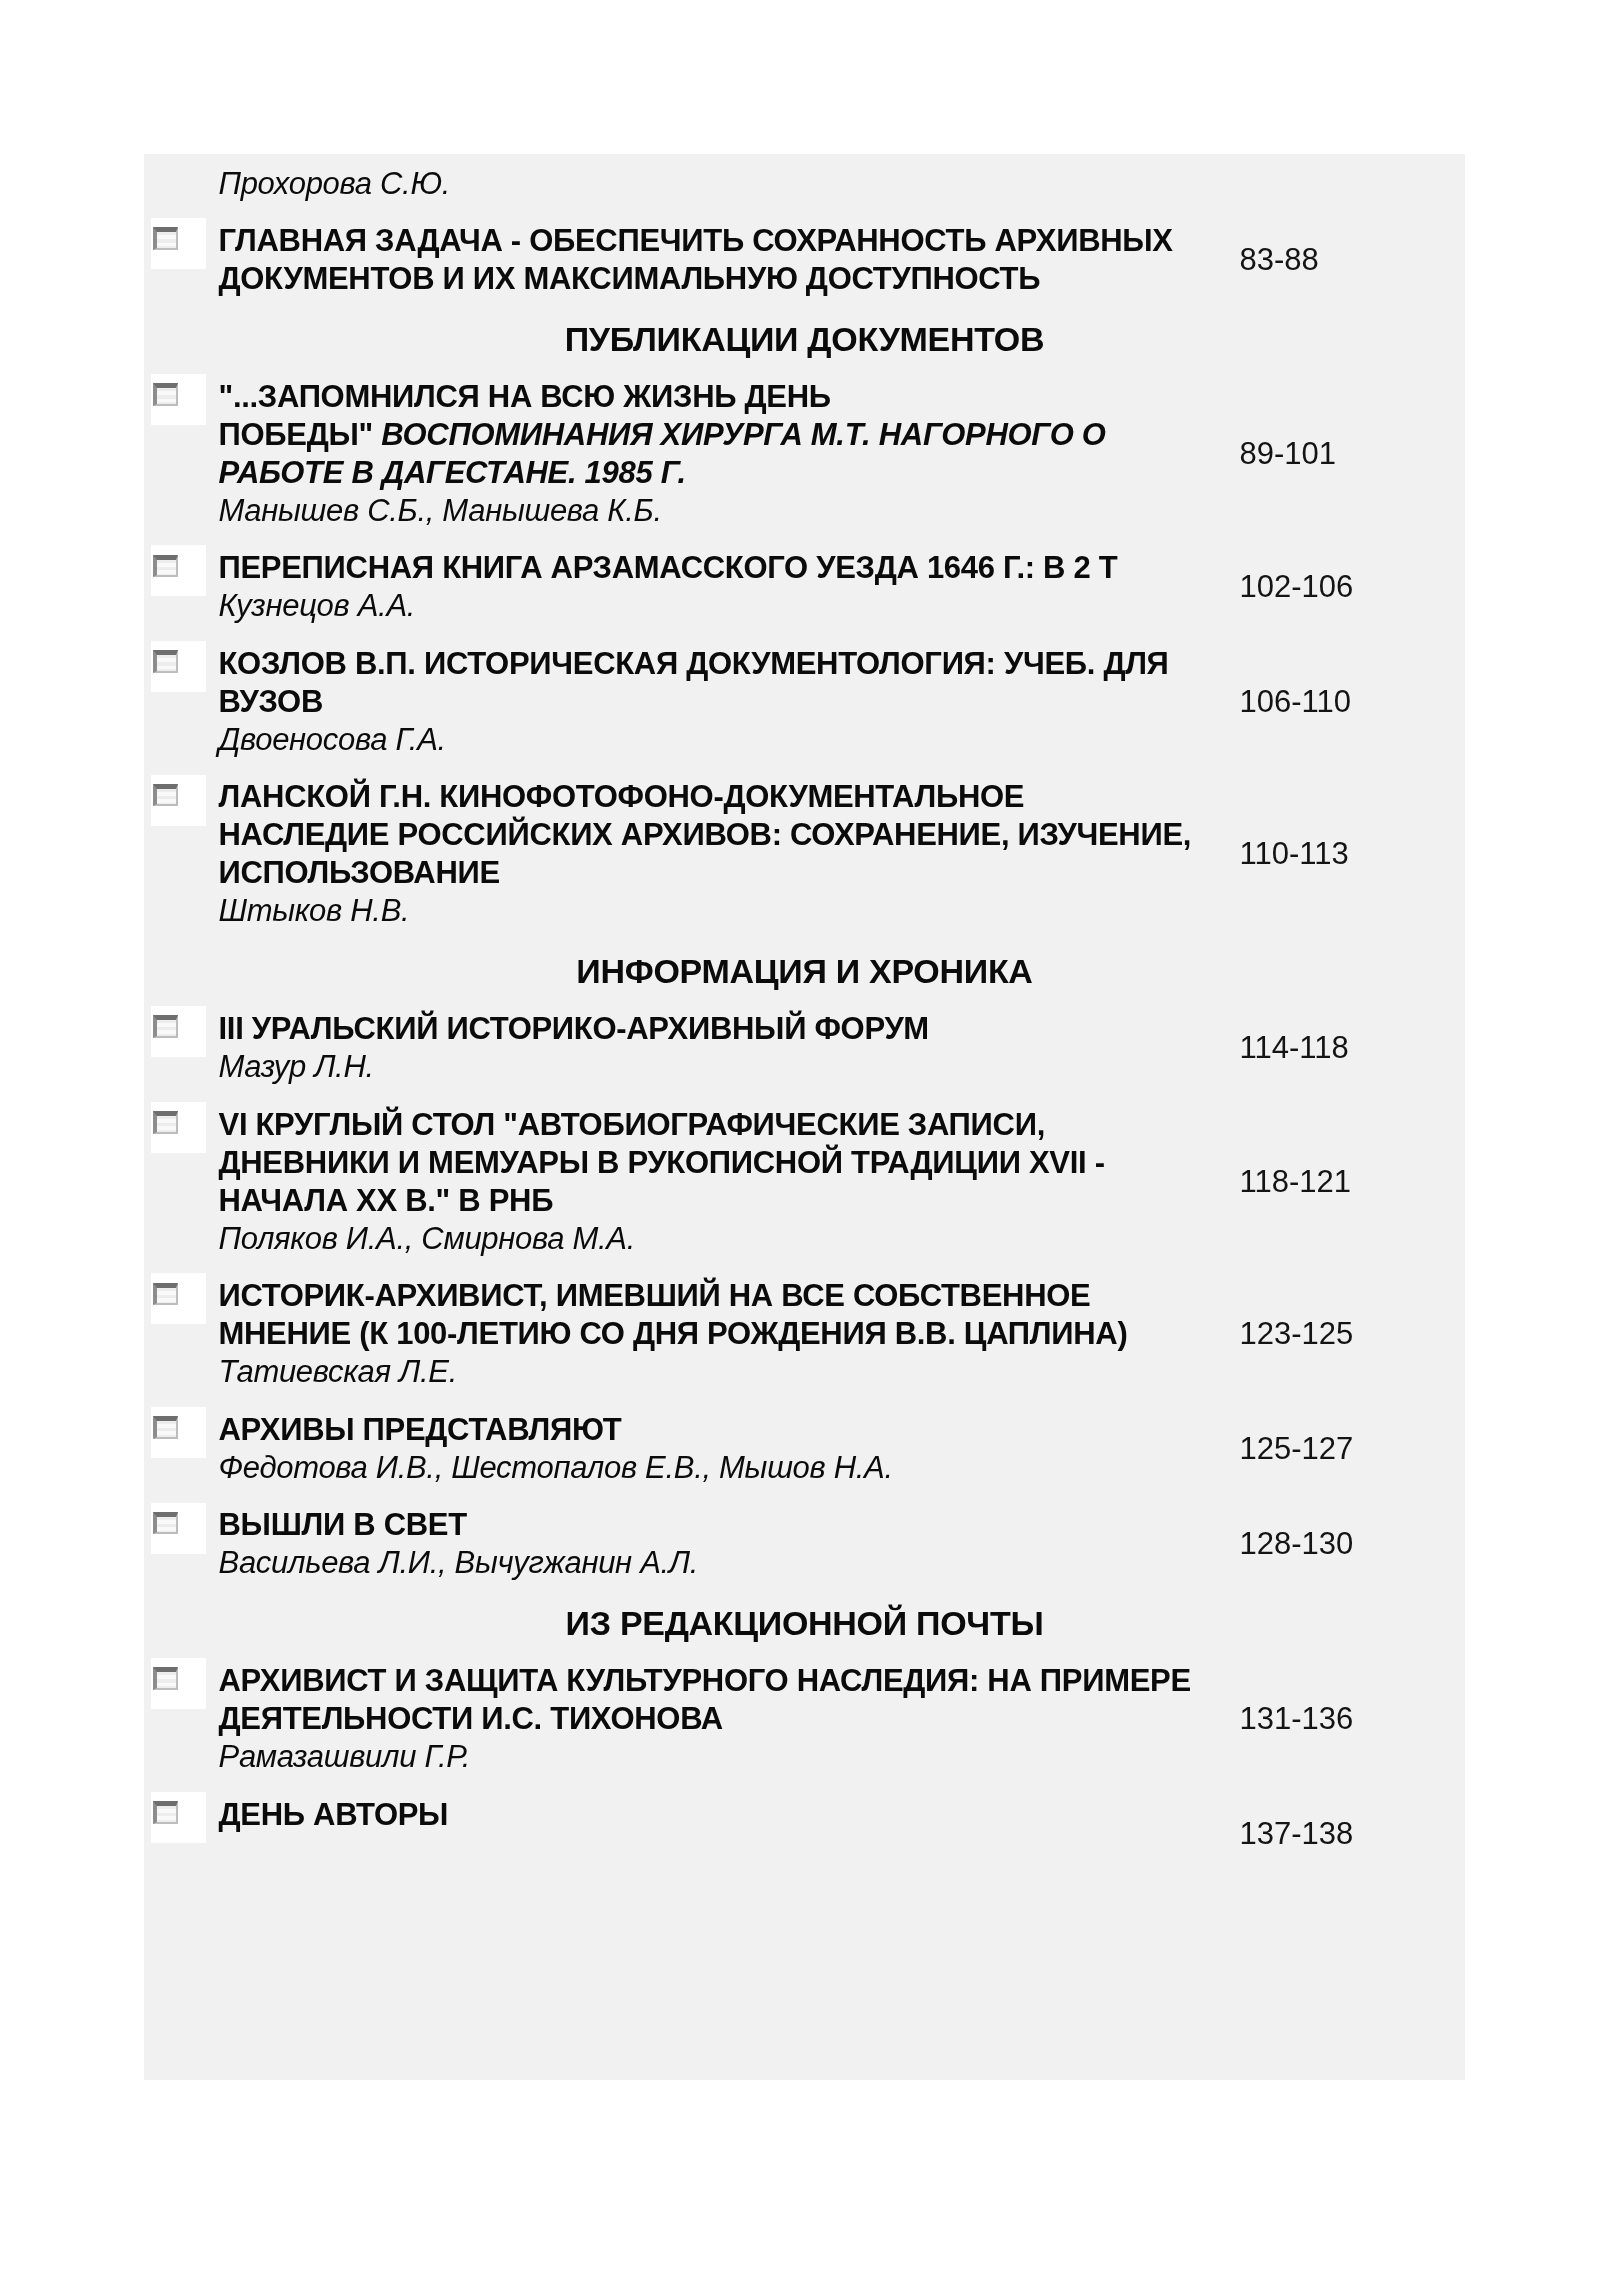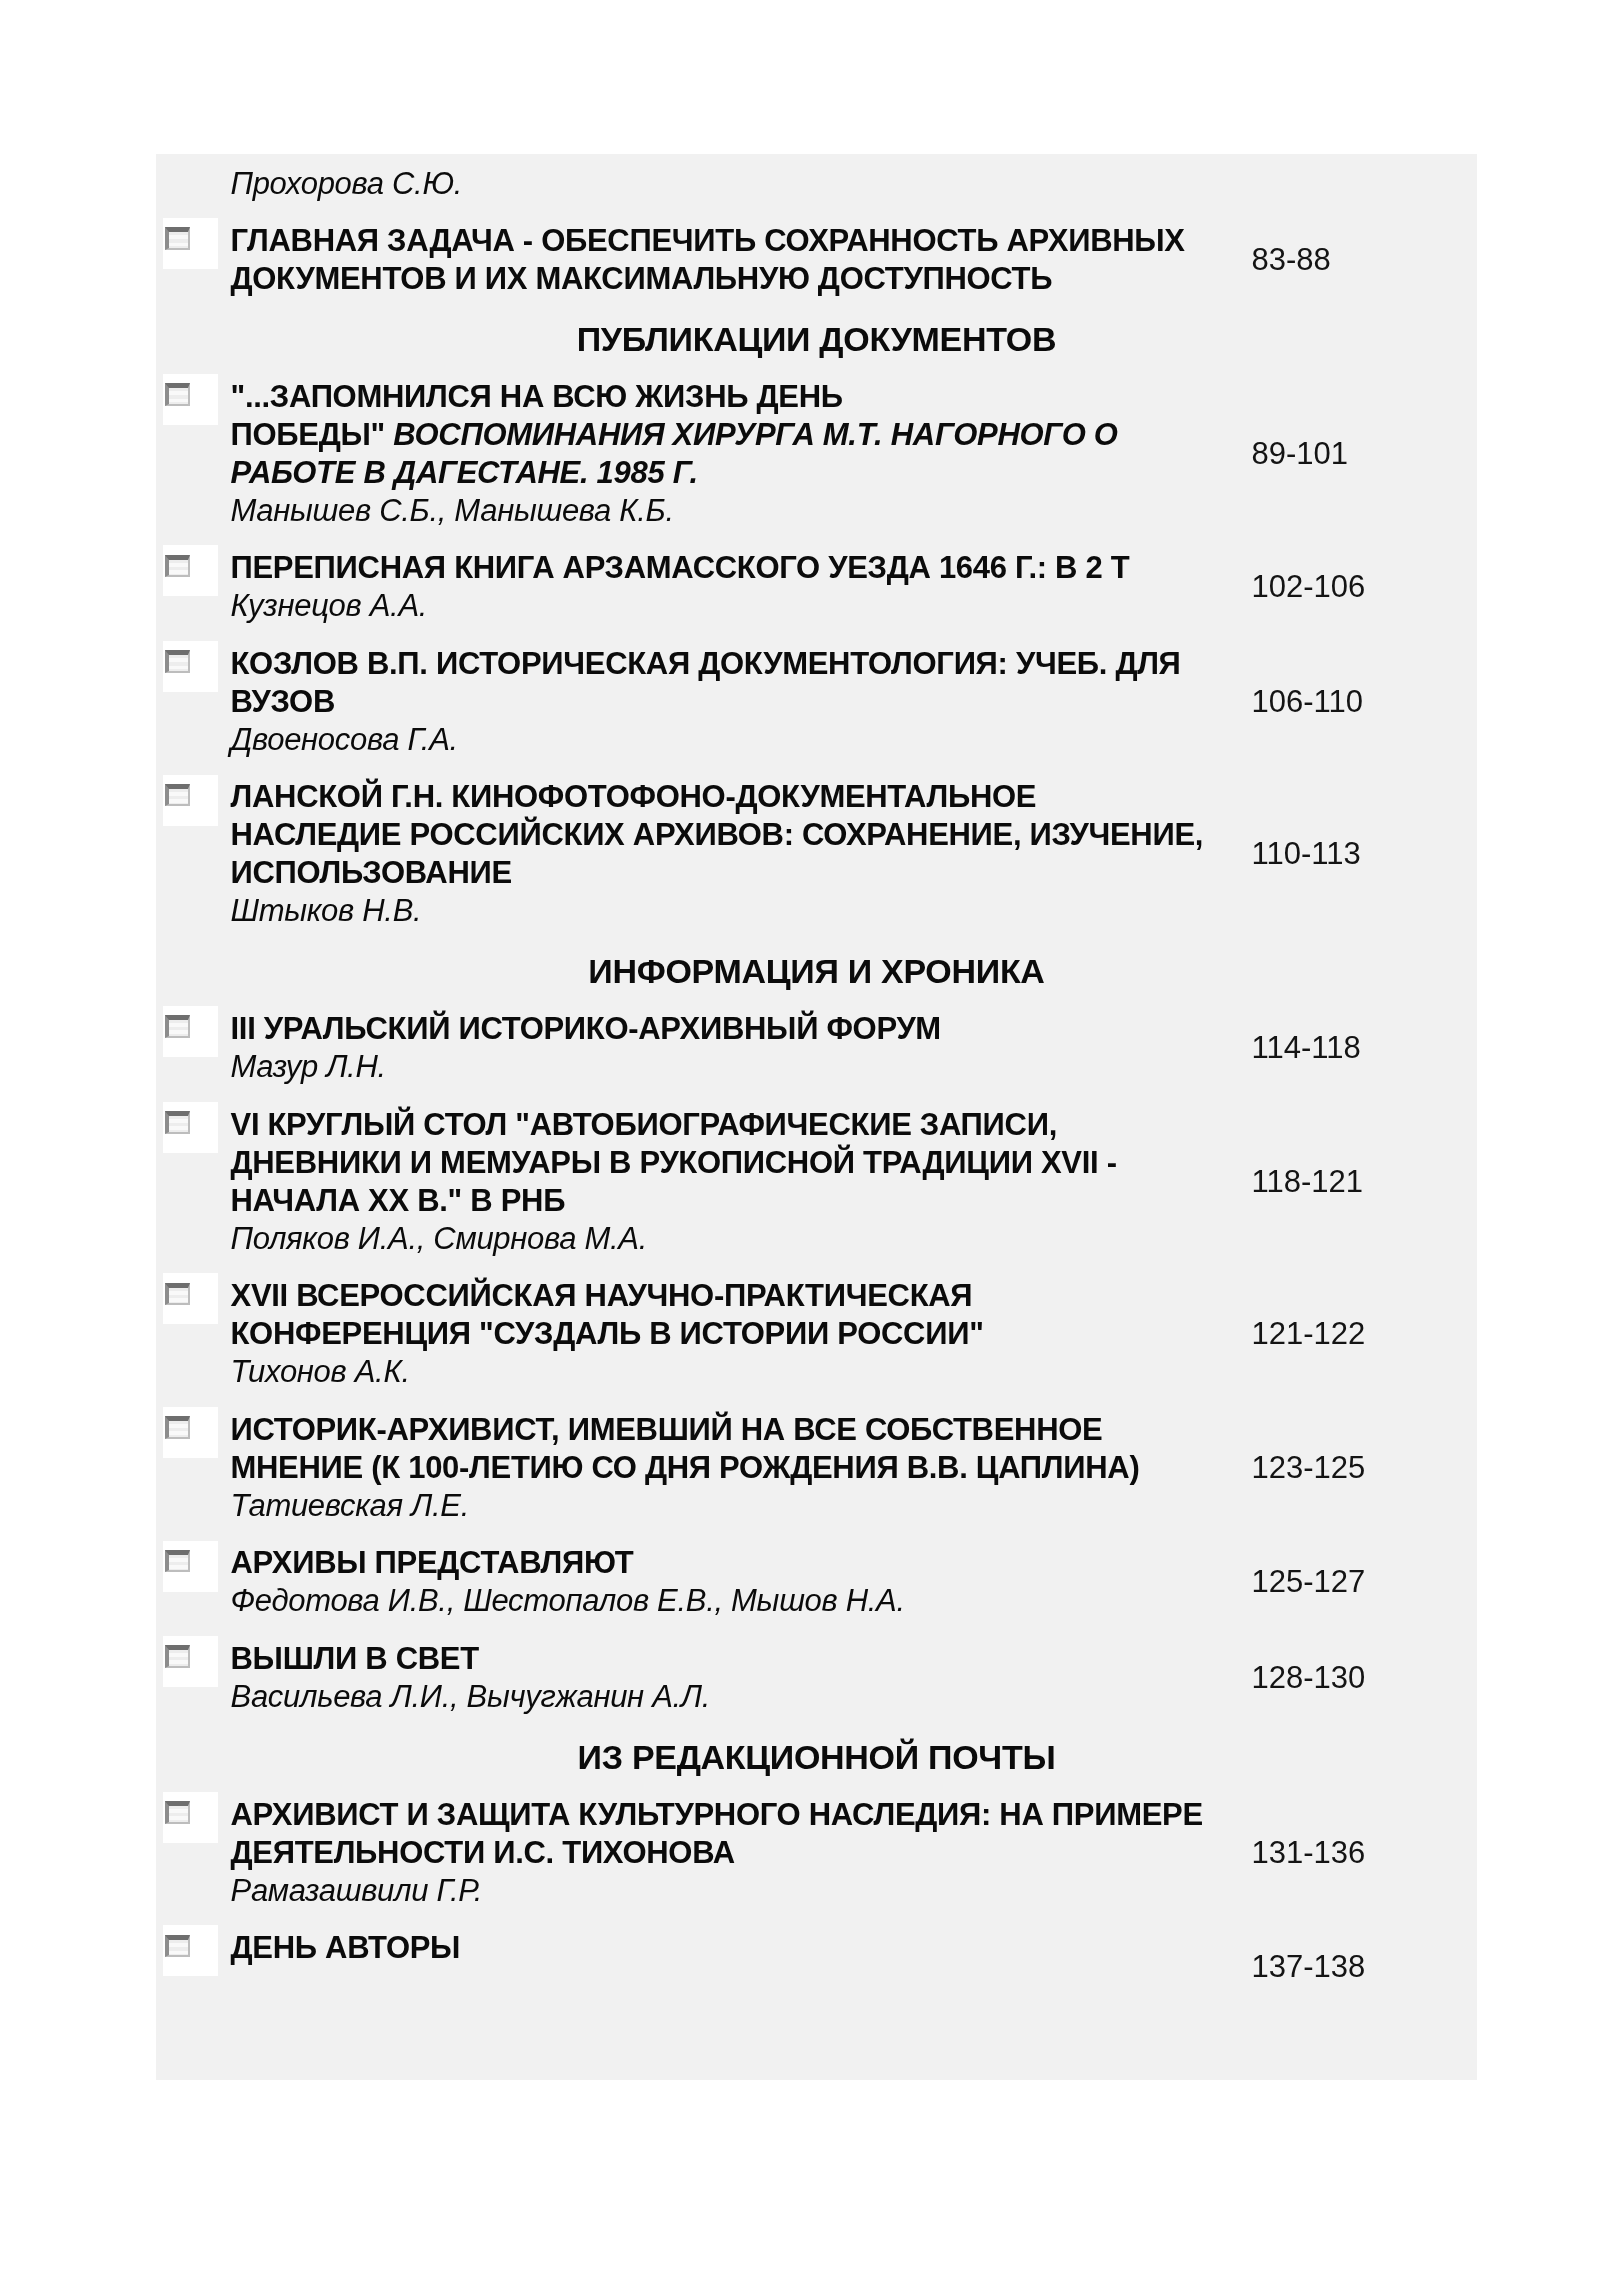--- a/index.html
+++ b/index.html
@@ -3,21 +3,21 @@
 <meta charset="utf-8">
 <style>
   html,body{margin:0;padding:0;}
   body{
     width:1623px;height:2295px;position:relative;
     background:#ffffff;
     font-family:"Liberation Sans", sans-serif;
     color:#0b0b0b;
   }
   .content{
-    position:absolute;left:156px;top:154px;width:1321px;height:1926px;
+    position:absolute;left:144px;top:154px;width:1321px;height:1926px;
     box-sizing:border-box;
     background:#f1f1f1;
     padding:10.5px 92px 26px 6.5px;
     overflow:hidden;
   }
   .item{margin-top:19.6px;}
   .item:first-child{margin-top:0;}
   .row{display:flex;align-items:center;}
   .cb-cell{
     flex:0 0 68px;align-self:flex-start;
@@ -142,30 +142,20 @@
 ДНЕВНИКИ И МЕМУАРЫ В РУКОПИСНОЙ ТРАДИЦИИ XVII -
 НАЧАЛА XX В." В РНБ</span></div><div class="authors">Поляков И.А., Смирнова М.А.</div></div>
       <div class="pages-cell">118-121</div>
     </div>
     <div class="row item">
       <div class="cb-cell">
         <span class="cb-box">
           <span class="cb-icon"></span>
         </span>
       </div>
-      <div class="text-cell"><div class="title"><span class="seg-plain">XVII ВСЕРОССИЙСКАЯ НАУЧНО-ПРАКТИЧЕСКАЯ
-КОНФЕРЕНЦИЯ "СУЗДАЛЬ В ИСТОРИИ РОССИИ"</span></div><div class="authors">Тихонов А.К.</div></div>
-      <div class="pages-cell">121-122</div>
-    </div>
-    <div class="row item">
-      <div class="cb-cell">
-        <span class="cb-box">
-          <span class="cb-icon"></span>
-        </span>
-      </div>
       <div class="text-cell"><div class="title"><span class="seg-plain">ИСТОРИК-АРХИВИСТ, ИМЕВШИЙ НА ВСЕ СОБСТВЕННОЕ
 МНЕНИЕ (К 100-ЛЕТИЮ СО ДНЯ РОЖДЕНИЯ В.В. ЦАПЛИНА)</span></div><div class="authors">Татиевская Л.Е.</div></div>
       <div class="pages-cell">123-125</div>
     </div>
     <div class="row item">
       <div class="cb-cell">
         <span class="cb-box">
           <span class="cb-icon"></span>
         </span>
       </div>

